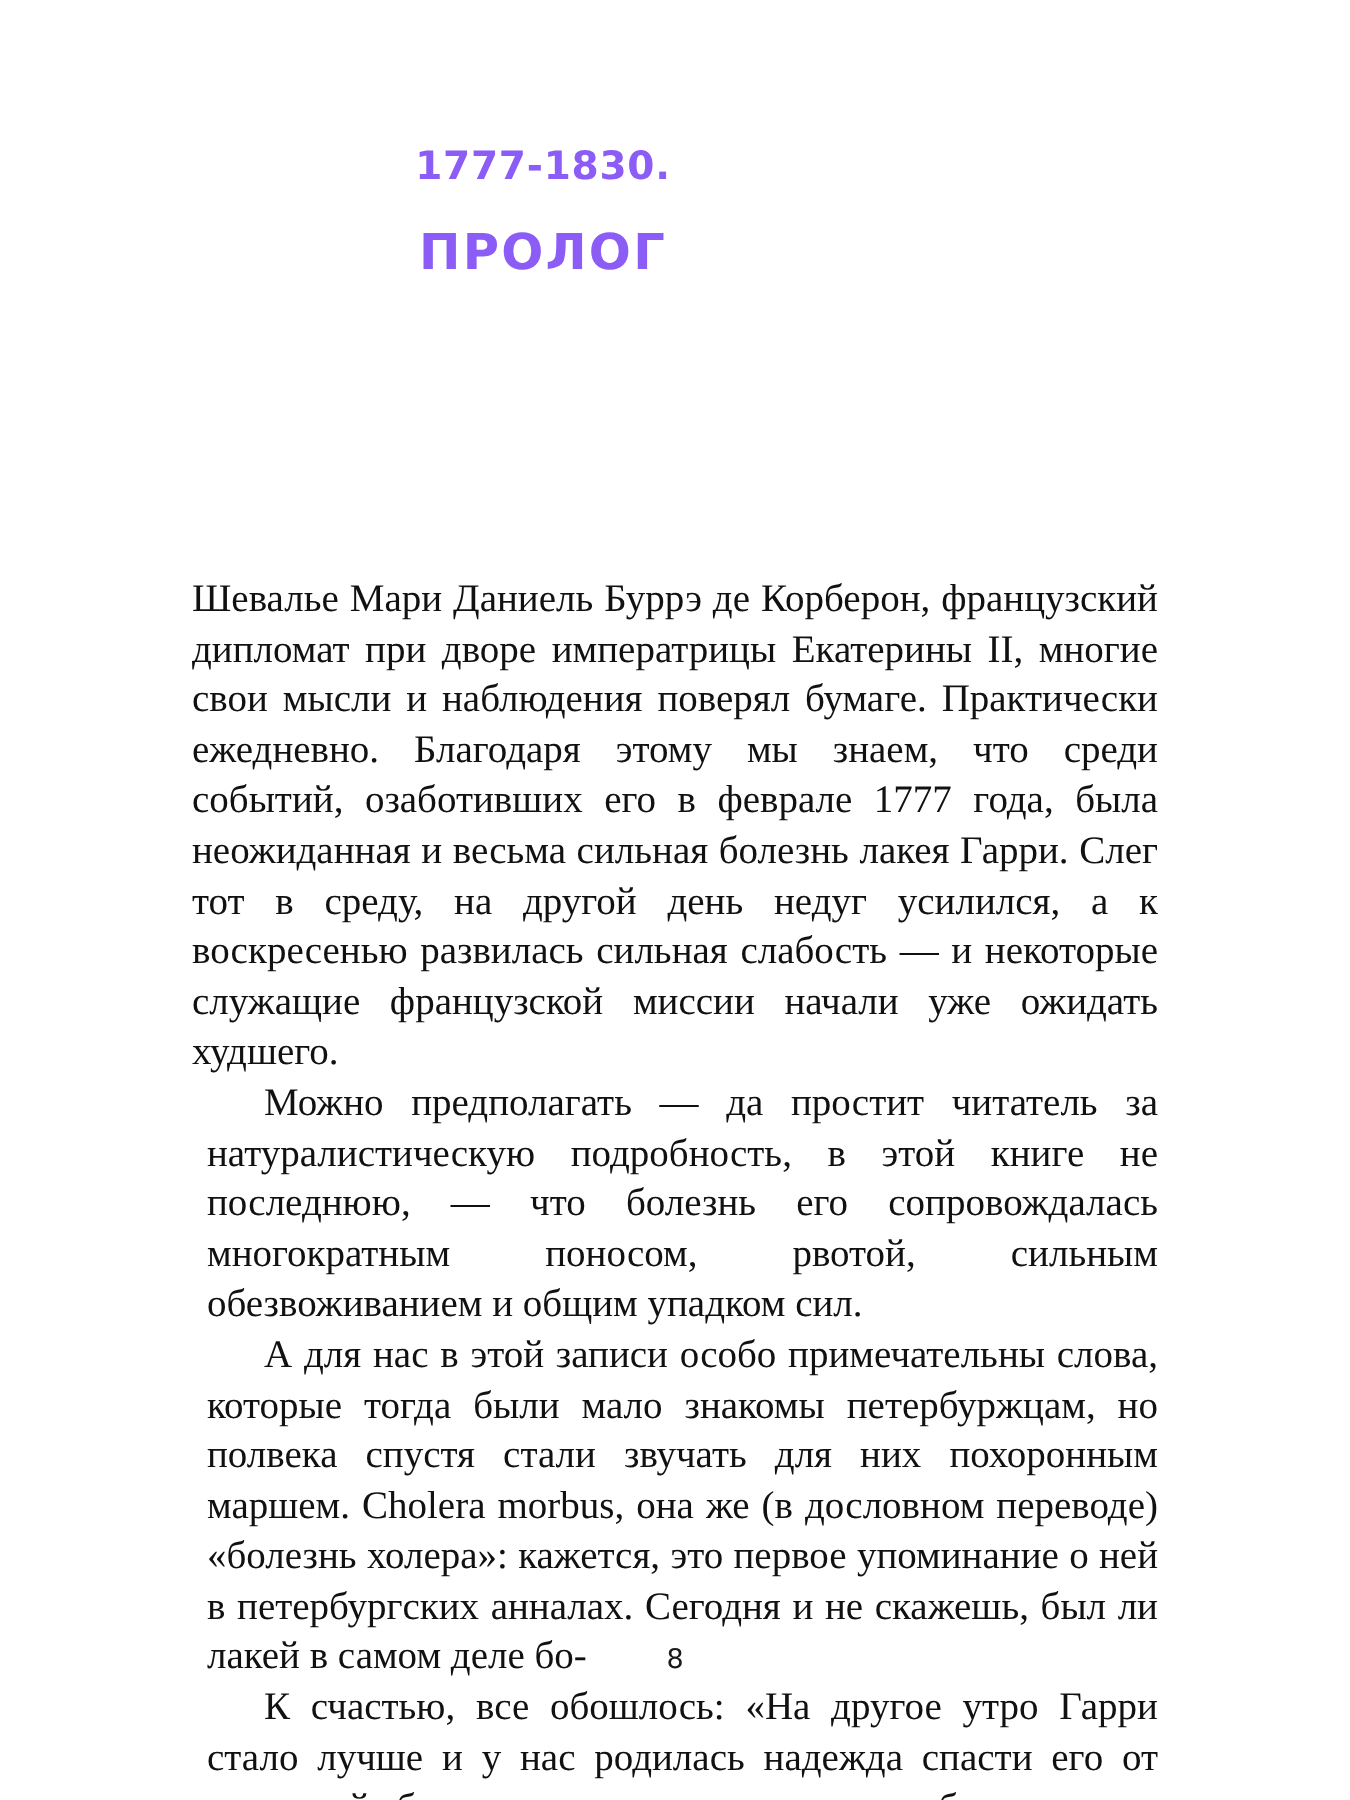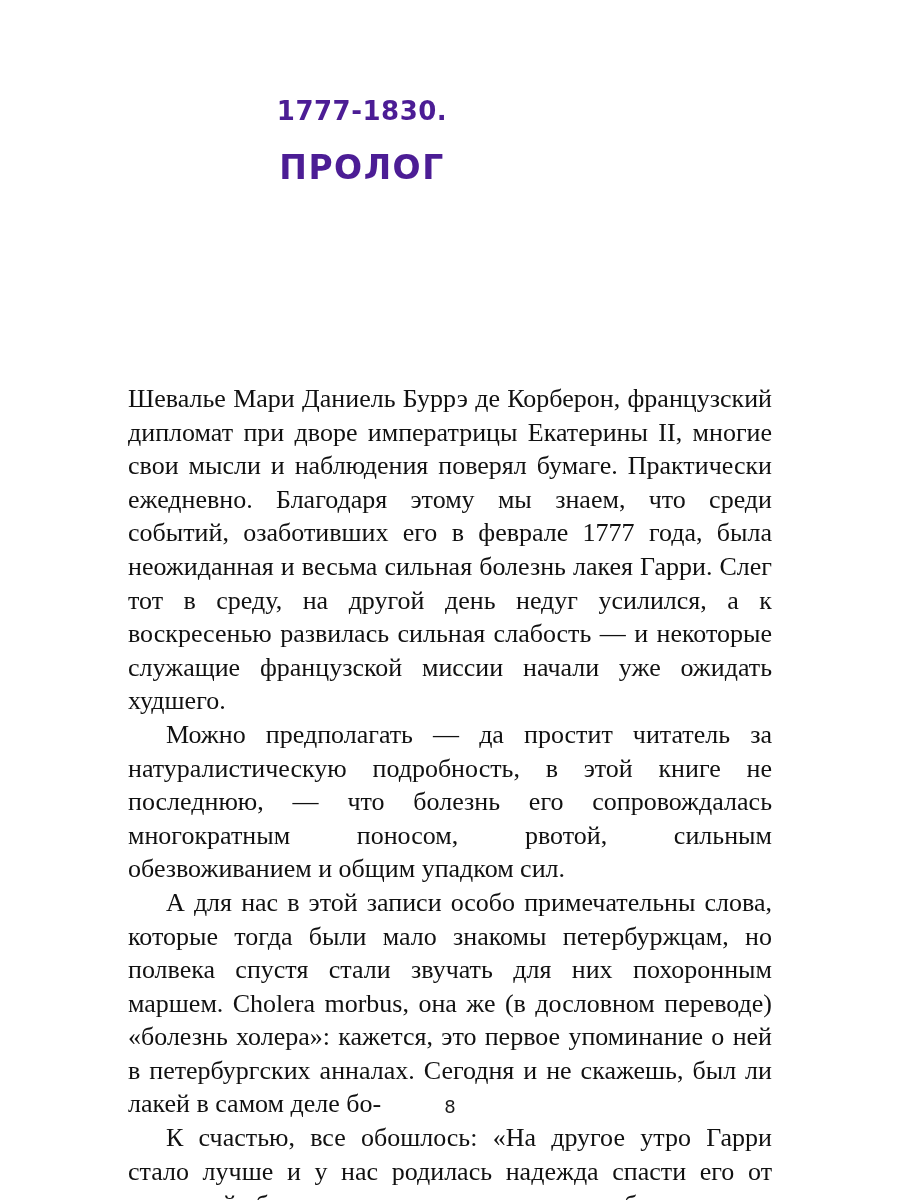--- a/index.html
+++ b/index.html
@@ -25,21 +25,21 @@
   .heading {
     position: absolute;
     top: 96px;
     left: 0;
     width: 724px;
     text-align: center;
     font-family: "DejaVu Sans", sans-serif;
     font-weight: bold;
     font-size: 26px;
     letter-spacing: 0.5px;
-    color: #4c1d95;
+    color: #8b5cf6;
   }
   .heading .line2 {
     display: block;
     margin-top: 22px;
     font-size: 33px;
     letter-spacing: 1.5px;
   }
   .body-text {
     position: absolute;
     top: 382px;
@@ -51,20 +51,21 @@
     text-justify: inter-word;
     color: #111111;
     -webkit-hyphens: manual;
     hyphens: manual;
   }
   .body-text p {
     margin: 0;
   }
   .body-text p.indent {
     text-indent: 38px;
+    margin-left: 10px;
   }
   .body-text p.last-clipped {
     
   }
   .folio {
     position: absolute;
     top: 1096px;
     left: 0;
     width: 900px;
     text-align: center;

